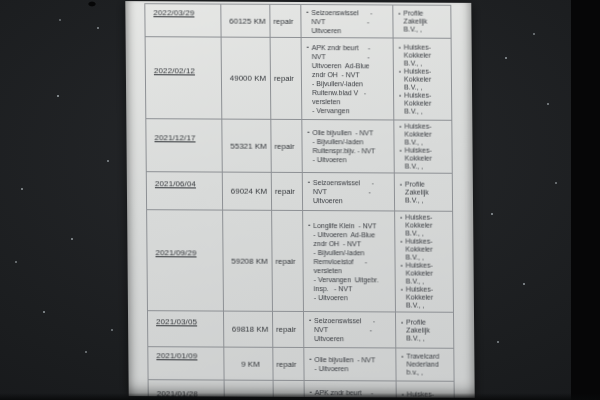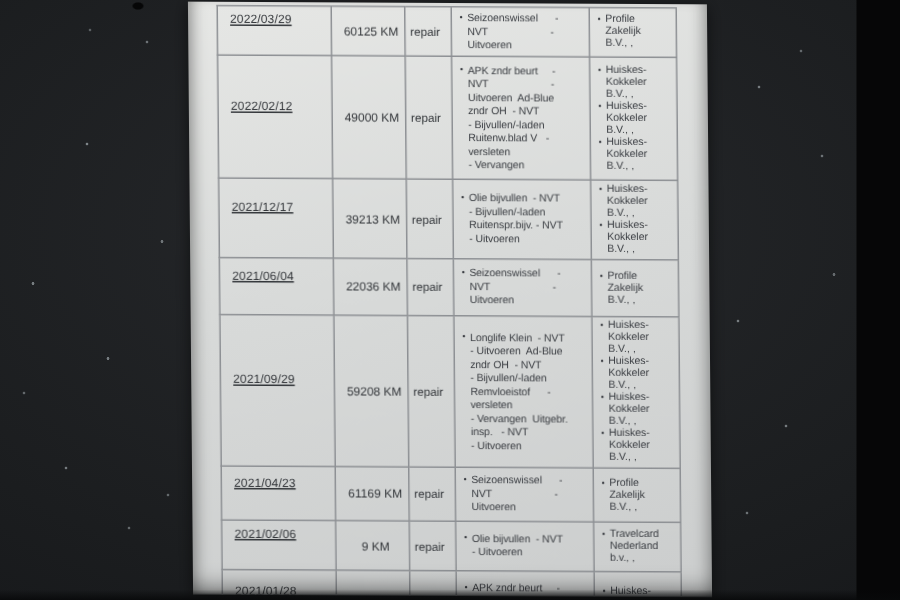--- a/index.html
+++ b/index.html
@@ -136,21 +136,21 @@
               <div class="bullet-item">
                 <span class="bullet">•</span>
                 <span class="txt">Huiskes-
 Kokkeler
 B.V., ,</span>
               </div>
             </td>
   </tr>
           <tr>
     <td class="c-date">2021/12/17</td>
-    <td class="c-km">39213 KM</td>
+    <td class="c-km">55321 KM</td>
     <td class="c-type">repair</td>
     <td class="c-desc">
       <div class="bullet-item">
         <span class="bullet">•</span>
         <span class="txt">Olie bijvullen  - NVT
 - Bijvullen/-laden
 Ruitenspr.bijv. - NVT
 - Uitvoeren</span>
       </div>
     </td>
@@ -164,21 +164,21 @@
               <div class="bullet-item">
                 <span class="bullet">•</span>
                 <span class="txt">Huiskes-
 Kokkeler
 B.V., ,</span>
               </div>
             </td>
   </tr>
           <tr>
     <td class="c-date">2021/06/04</td>
-    <td class="c-km">22036 KM</td>
+    <td class="c-km">69024 KM</td>
     <td class="c-type">repair</td>
     <td class="c-desc">
       <div class="bullet-item">
         <span class="bullet">•</span>
         <span class="txt">Seizoenswissel      -
 NVT                      -
 Uitvoeren</span>
       </div>
     </td>
     <td class="c-comp">
@@ -229,42 +229,42 @@
               </div>
               <div class="bullet-item">
                 <span class="bullet">•</span>
                 <span class="txt">Huiskes-
 Kokkeler
 B.V., ,</span>
               </div>
             </td>
   </tr>
           <tr>
-    <td class="c-date">2021/04/23</td>
-    <td class="c-km">61169 KM</td>
+    <td class="c-date">2021/03/05</td>
+    <td class="c-km">69818 KM</td>
     <td class="c-type">repair</td>
     <td class="c-desc">
       <div class="bullet-item">
         <span class="bullet">•</span>
         <span class="txt">Seizoenswissel      -
 NVT                      -
 Uitvoeren</span>
       </div>
     </td>
     <td class="c-comp">
               <div class="bullet-item">
                 <span class="bullet">•</span>
                 <span class="txt">Profile
 Zakelijk
 B.V., ,</span>
               </div>
             </td>
   </tr>
           <tr>
-    <td class="c-date">2021/02/06</td>
+    <td class="c-date">2021/01/09</td>
     <td class="c-km">9 KM</td>
     <td class="c-type">repair</td>
     <td class="c-desc">
       <div class="bullet-item">
         <span class="bullet">•</span>
         <span class="txt">Olie bijvullen  - NVT
 - Uitvoeren</span>
       </div>
     </td>
     <td class="c-comp">

